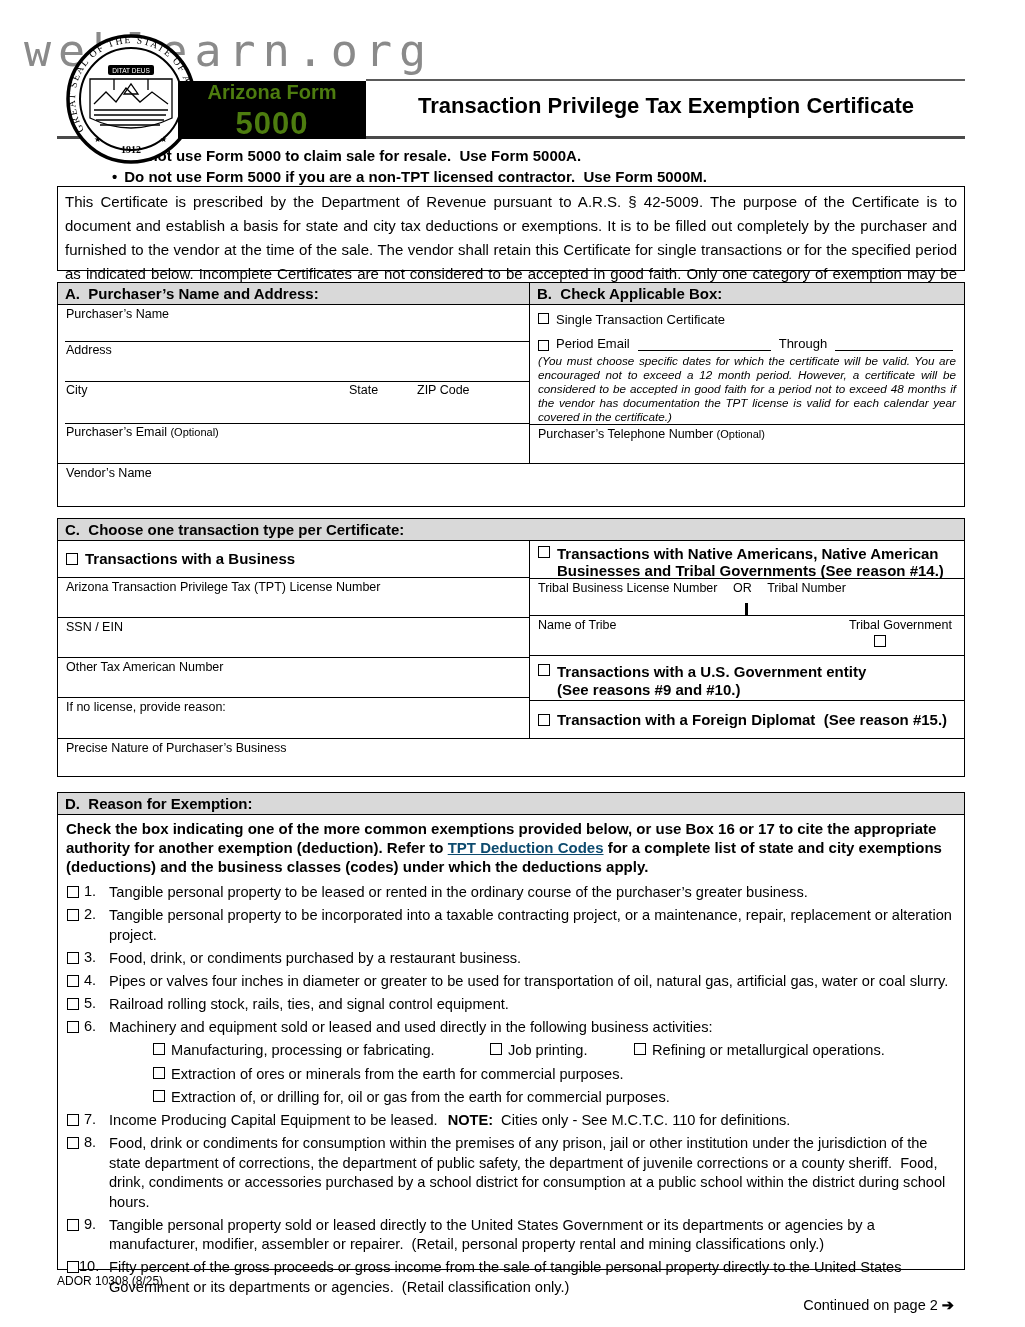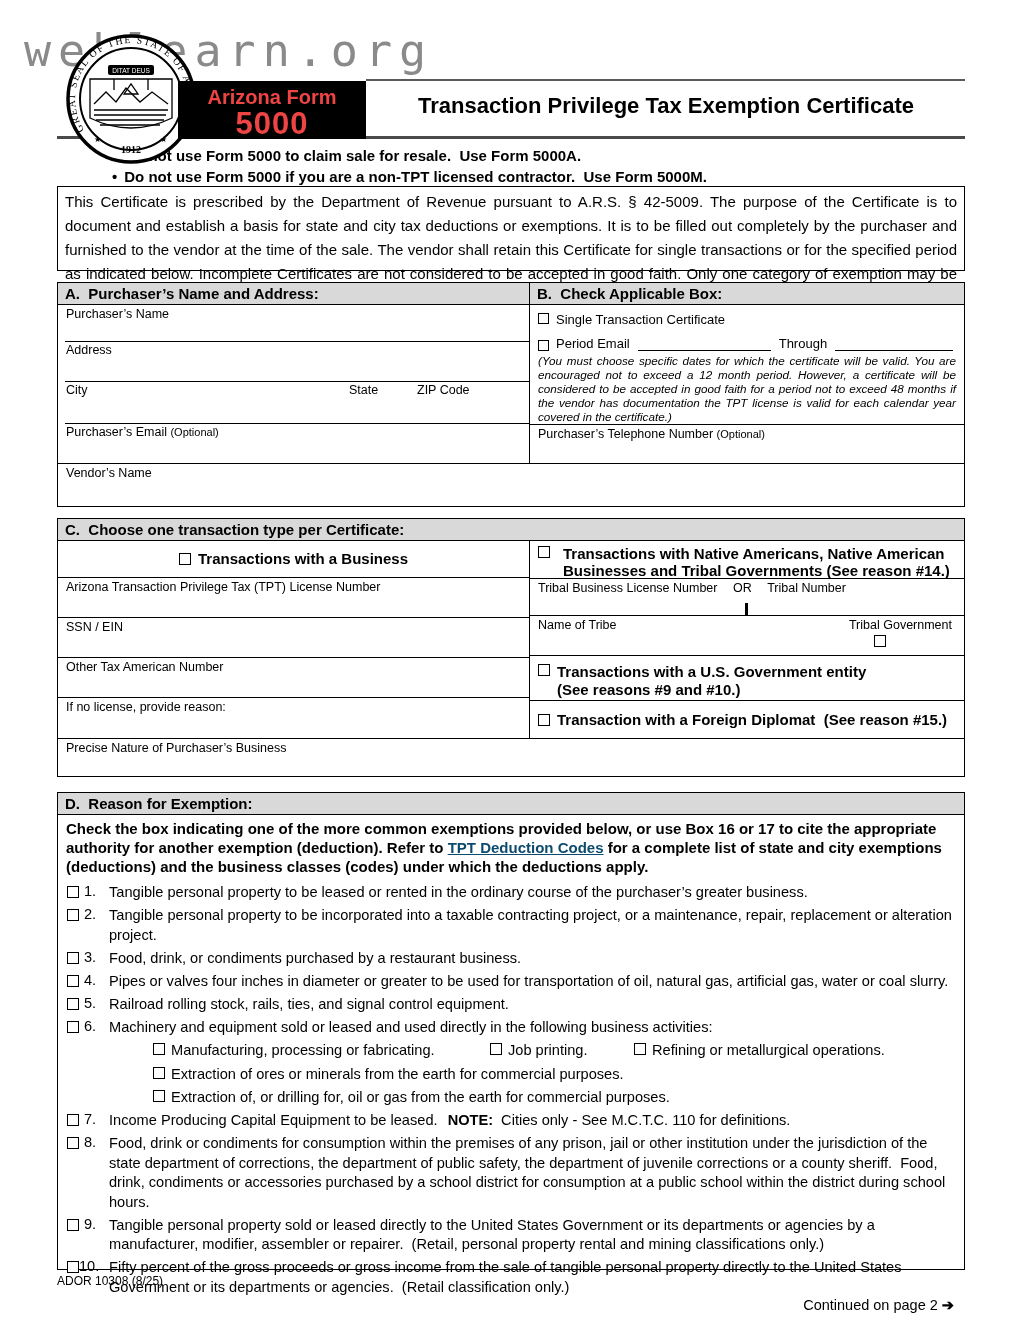--- a/index.html
+++ b/index.html
@@ -19,22 +19,22 @@
   .watermark {
     position: absolute; left: 24px; top: 24px; z-index: 1;
     font-family: "DejaVu Sans Mono", monospace;
     font-size: 45px; color: #8a8a8a; letter-spacing: 7px; font-weight: 400;
   }
   .seal { position: absolute; left: 64px; top: 32px; z-index: 2; }
   .hline-top { position: absolute; left: 366px; top: 79px; width: 599px; border-top: 2px solid #5a5a5a; z-index: 0; }
   .hline-bot { position: absolute; left: 57px; top: 136px; width: 908px; border-top: 3px solid #4a4a4a; z-index: 1; }
   .formbox {
     position: absolute; left: 178px; top: 81px; width: 188px; height: 58px;
-    background: #000; color: #ef4444; z-index: 3;
-    display: flex; flex-direction: column; justify-content: flex-end; text-align: center;
+    background: #000; color: #4d7c0f; z-index: 3;
+    display: flex; flex-direction: column; justify-content: space-between; text-align: center;
   }
   .formbox .fl { font-size: 20px; font-weight: bold; line-height: 23px; }
   .formbox .fn { font-size: 31px; font-weight: bold; line-height: 30px; letter-spacing: 1px; }
   .doc-title {
     position: absolute; left: 370px; top: 93px; width: 592px; z-index: 2;
     text-align: center; font-size: 22px; font-weight: bold;
   }
   .bullets { position: absolute; left: 112px; top: 145px; font-weight: bold; font-size: 15px; line-height: 21px; }
   .bullets .b-line { display: flex; }
   .bullets .dot { margin-right: 7px; }
@@ -218,39 +218,39 @@
       </div>
       <div class="fieldrow r43 bt">
         <span class="pre">Vendor’s Name</span>
       </div>
     </div>
 
     <div class="tbl tbl-c">
       <div class="sechead pre">C.  Choose one transaction type per Certificate:</div>
       <div class="split">
         <div class="colL">
-          <div class="fieldrow r37 bb cbrow" style="align-items:center;justify-content:center;">
+          <div class="fieldrow r37 bb cbrow" style="align-items:center;">
             <span class="cb"></span>
             <span class="cbold pre">Transactions with a Business</span>
           </div>
           <div class="fieldrow r40 bb">
             <span class="pre">Arizona Transaction Privilege Tax (TPT) License Number</span>
           </div>
           <div class="fieldrow r40 bb">
             <span class="pre">SSN / EIN</span>
           </div>
           <div class="fieldrow r40 bb">
             <span class="pre">Other Tax American Number</span>
           </div>
           <div class="fieldrow r40">
             <span class="pre">If no license, provide reason:</span>
           </div>
         </div>
         <div class="colR">
-          <div class="fieldrow r38 bb cbrow" style="padding-top:4px;gap:6px;">
+          <div class="fieldrow r38 bb cbrow" style="padding-top:4px;">
             <span class="cb"></span>
             <span class="cbold pre" style="line-height:17px;">Transactions with Native Americans, Native American Businesses and Tribal Governments (See reason #14.)</span>
           </div>
           <div class="fieldrow r37 bb tribal-lic">
             <span class="pre">Tribal Business License Number</span>
             <span class="pre" style="margin-left:12px;">OR</span>
             <span class="pre" style="margin-left:12px;">Tribal Number</span>
             <span class="tick"></span>
           </div>
           <div class="fieldrow r40 bb tribe-row">

